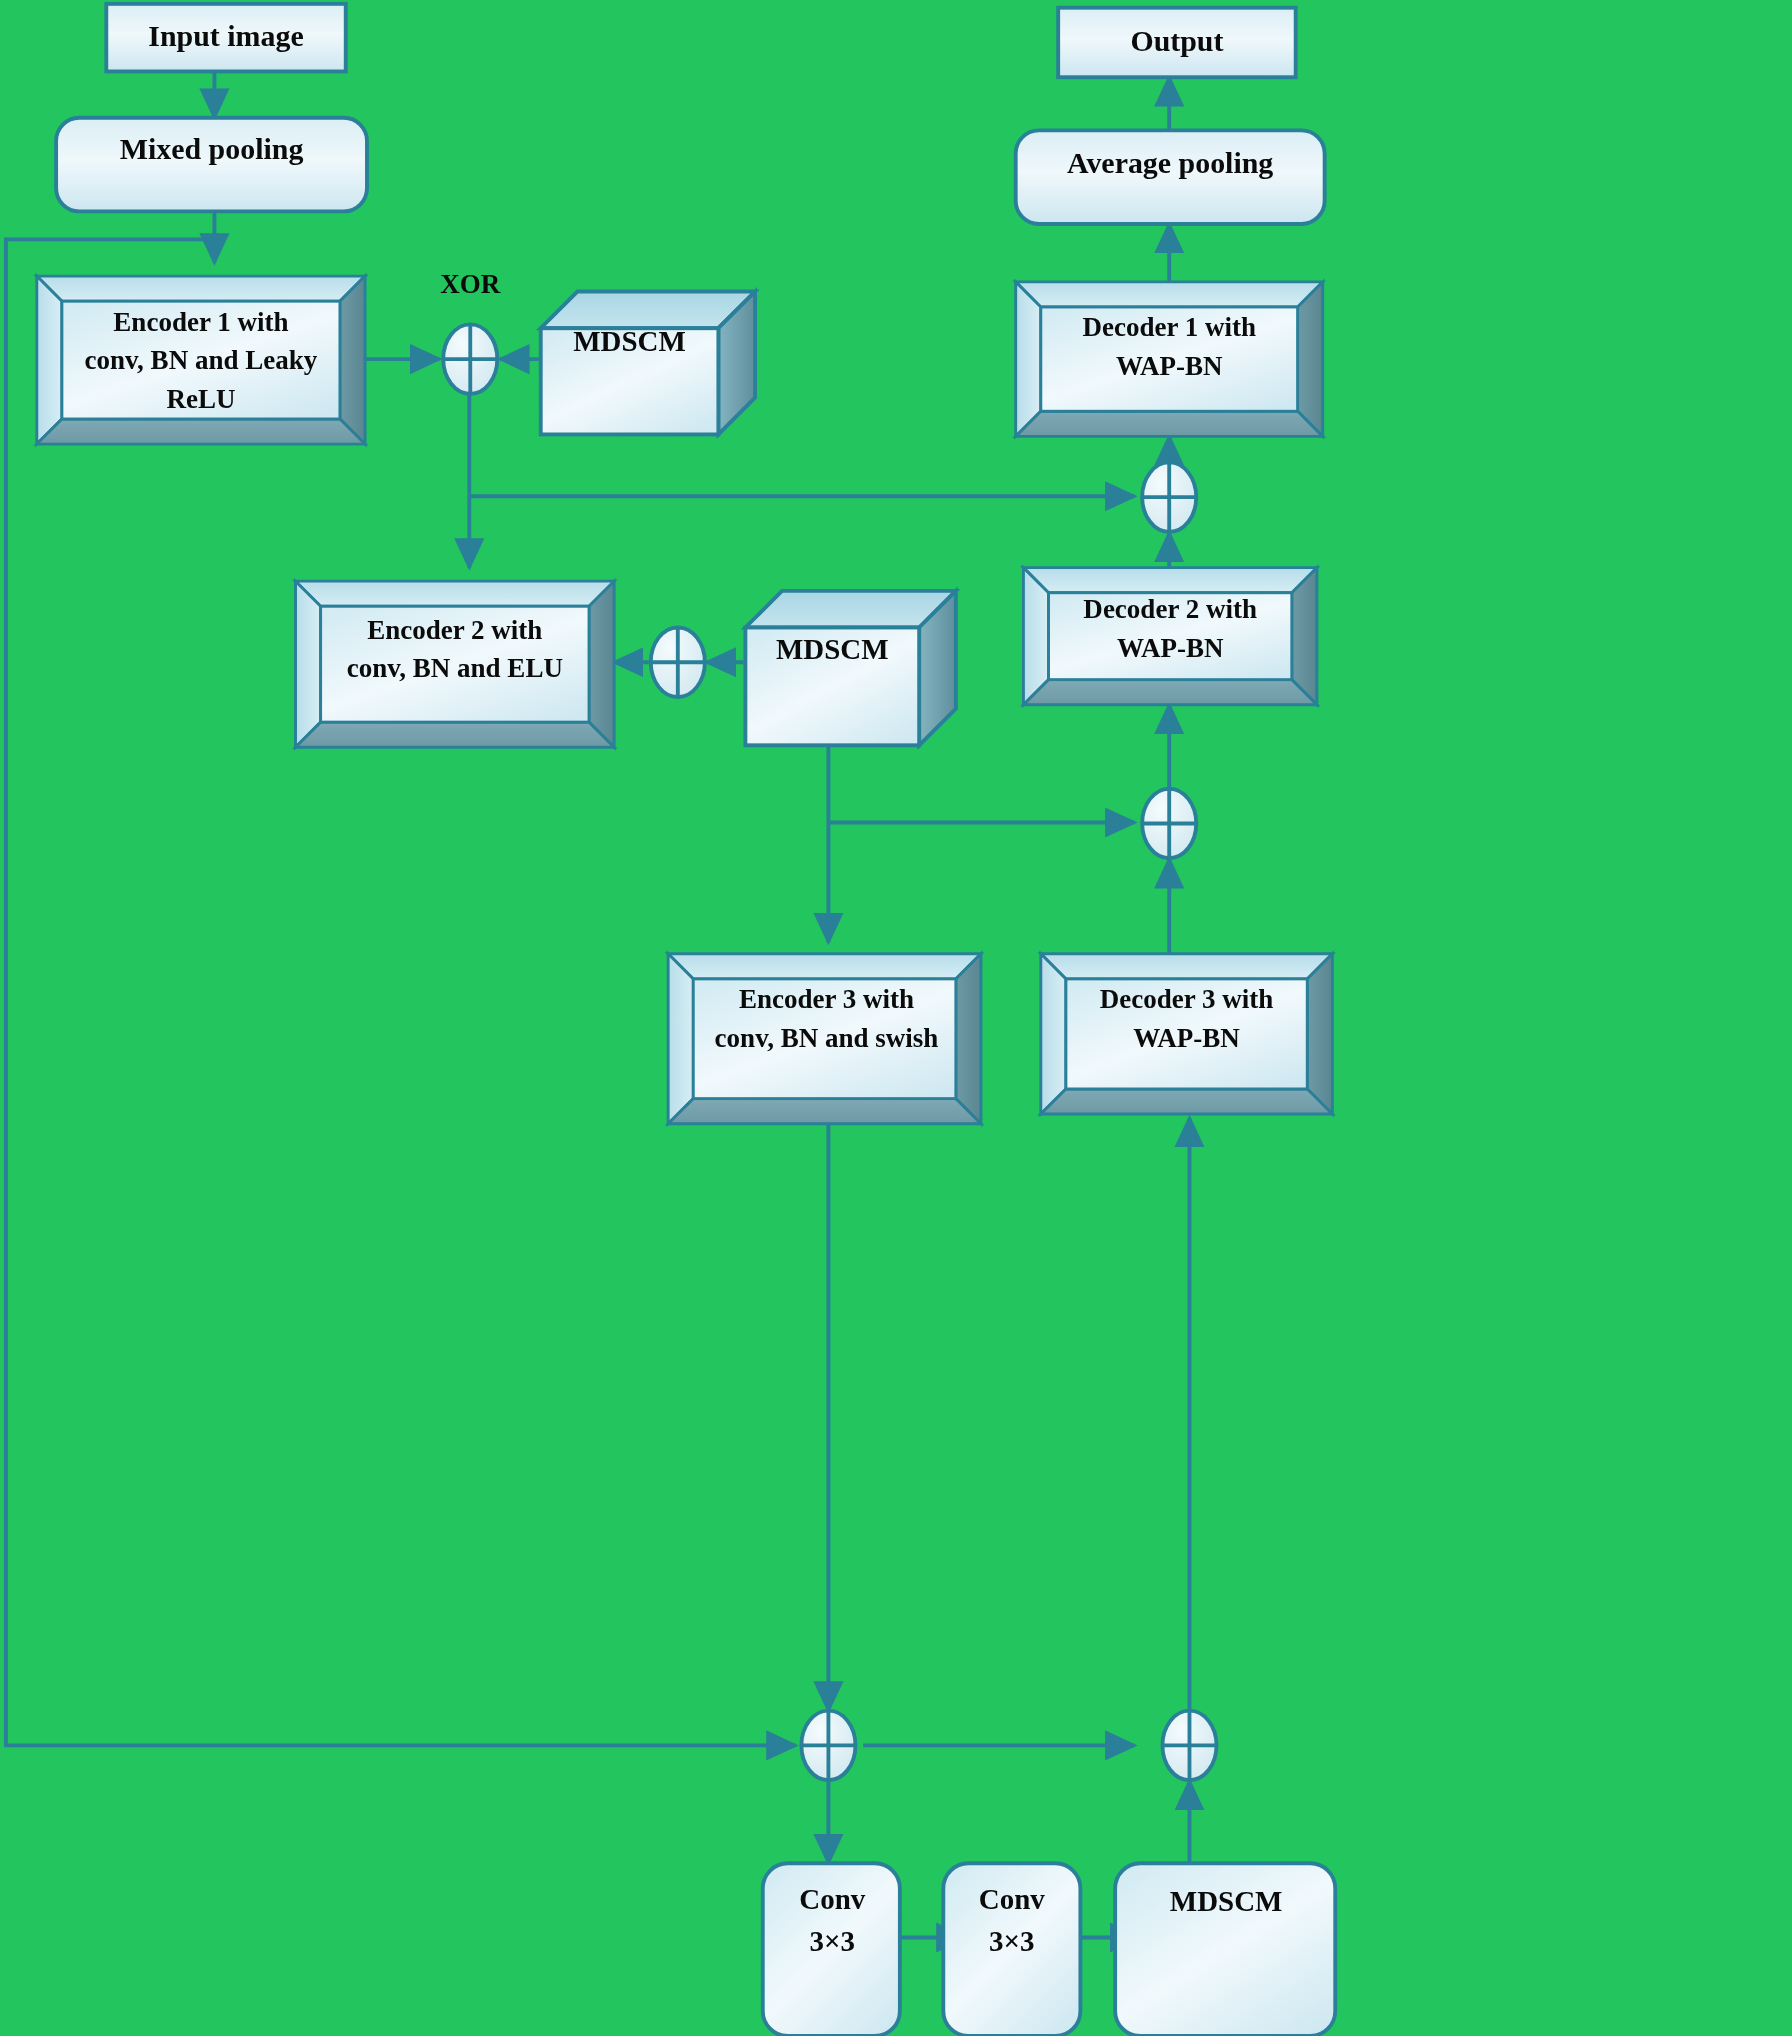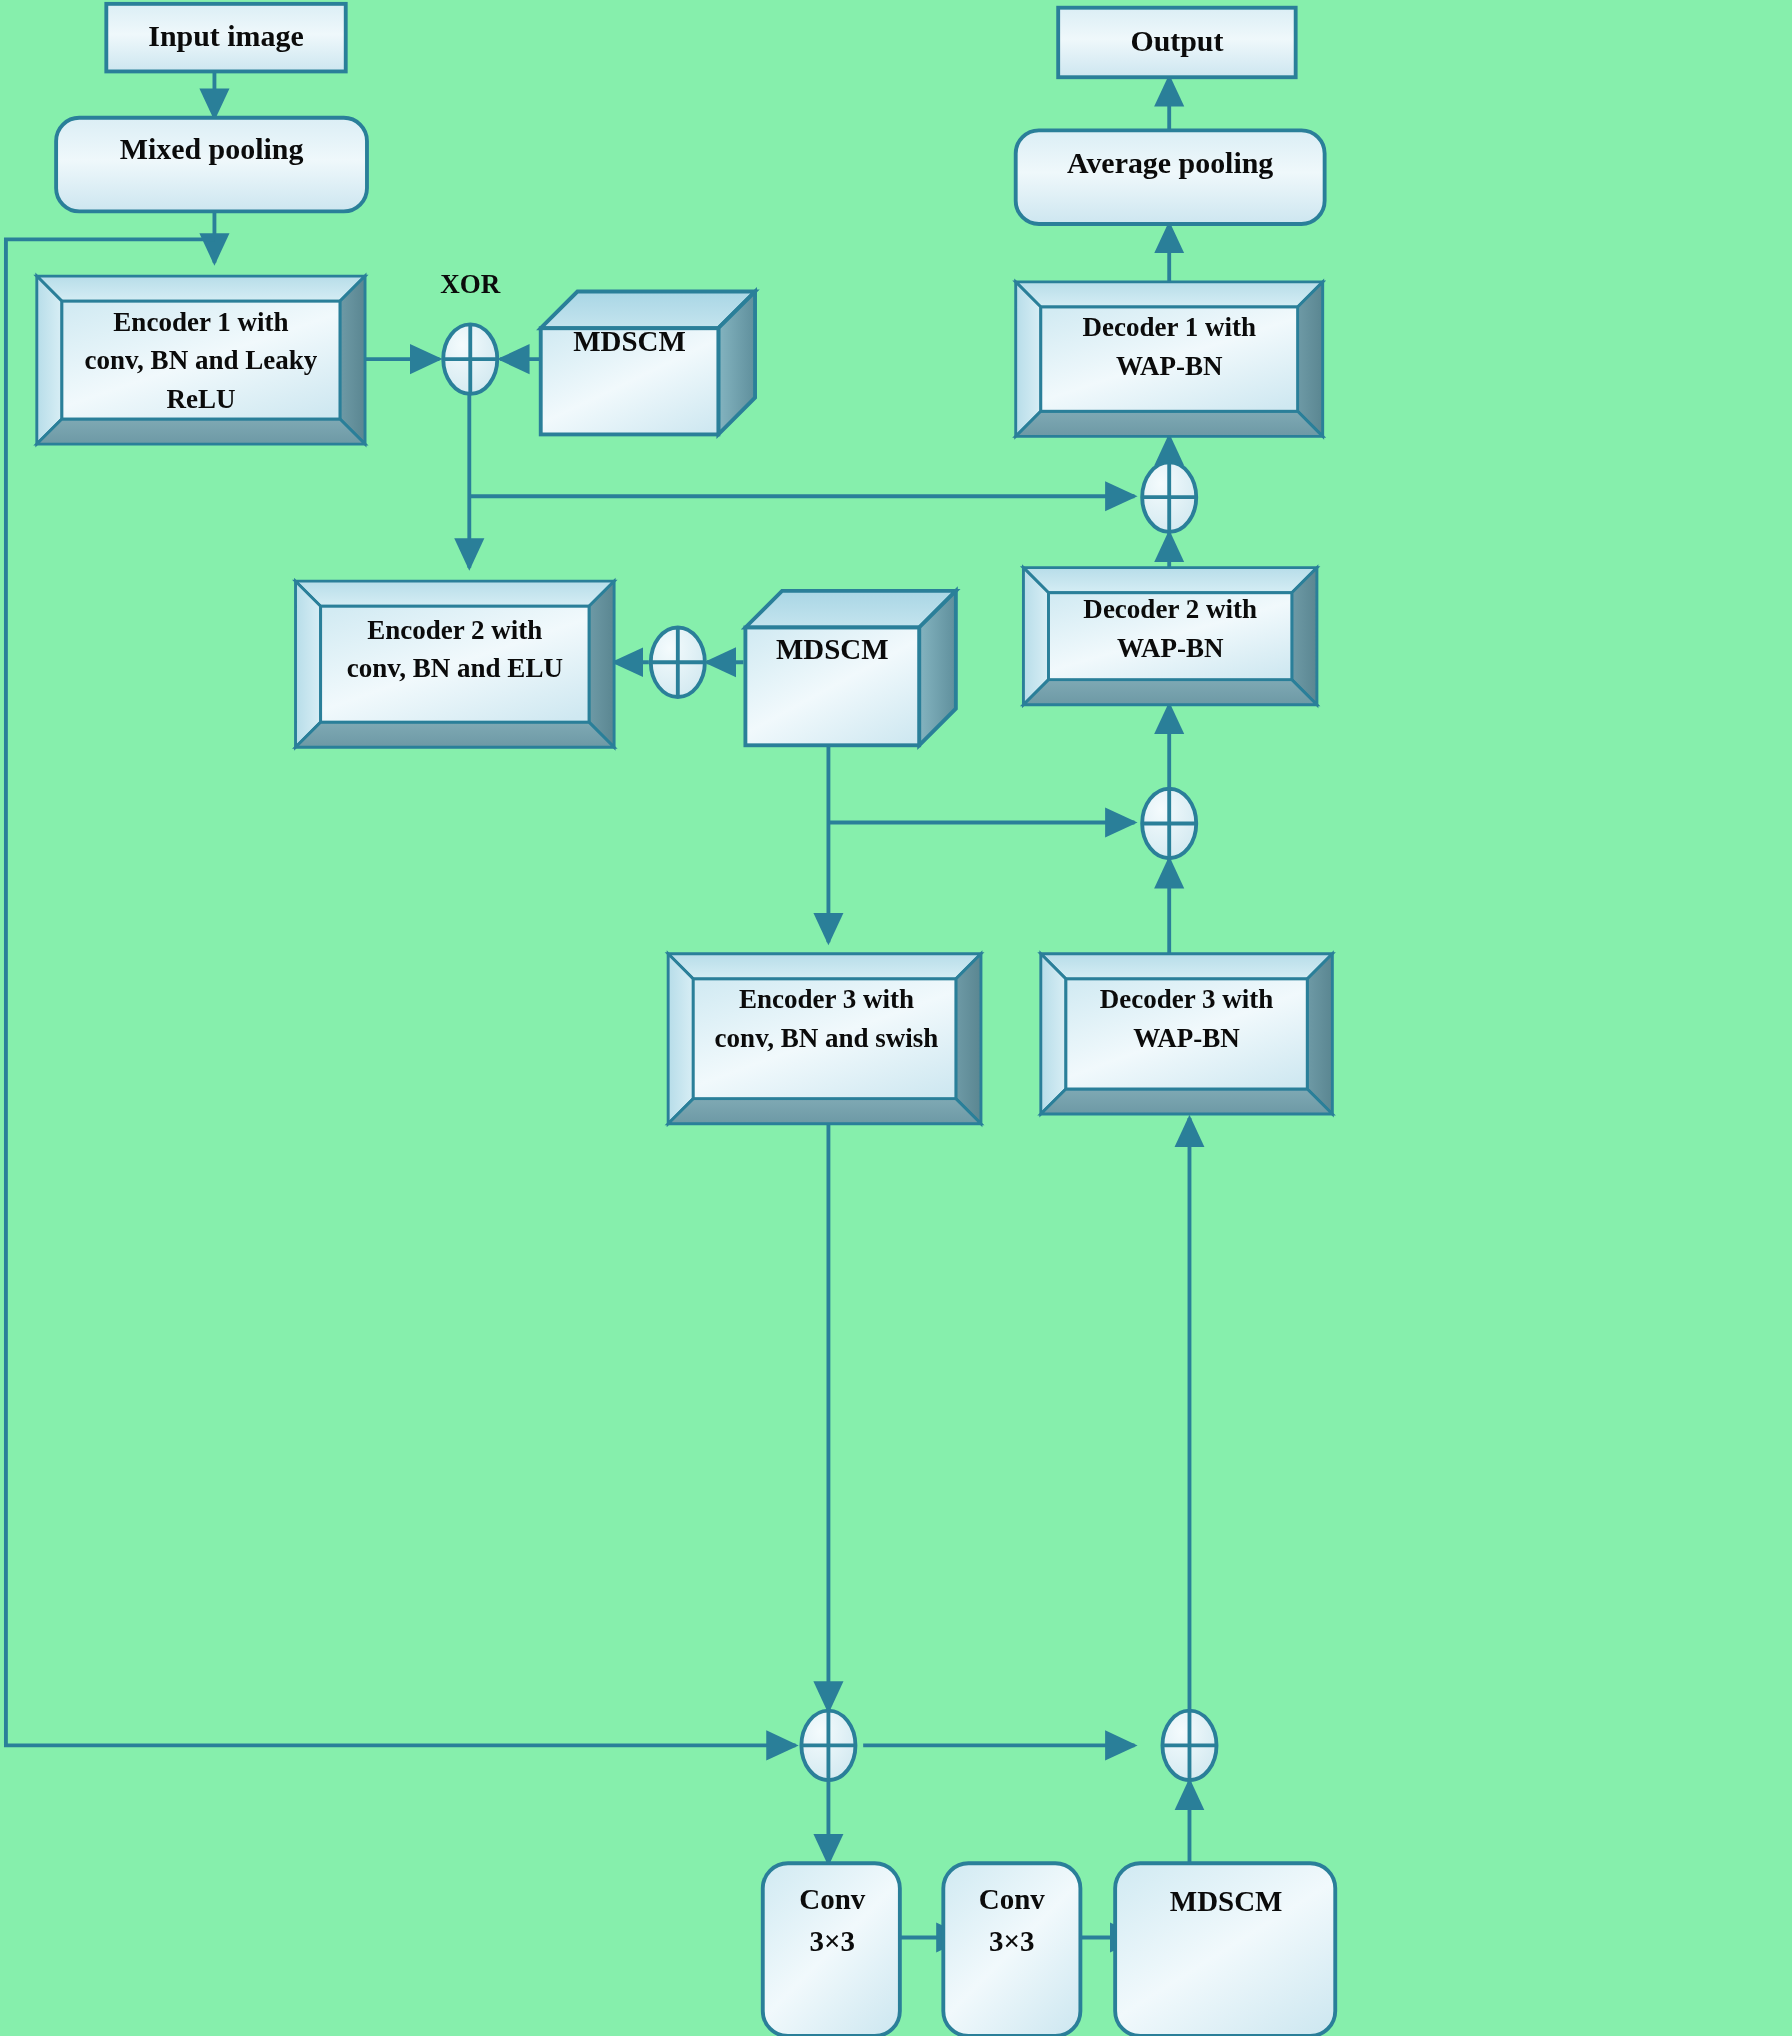--- a/index.html
+++ b/index.html
@@ -4,21 +4,21 @@
 <style>
   html, body {
     margin: 0;
     padding: 0;
     background: #ffffff;
   }
   #canvas {
     position: relative;
     width: 1792px;
     height: 2036px;
-    background: #86efac;
+    background: #22c55e;
     font-family: "Liberation Serif", "DejaVu Serif", serif;
   }
   svg#diagram {
     position: absolute;
     top: 0; left: 0;
     width: 1792px;
     height: 2036px;
     display: block;
   }
   .node-label {

